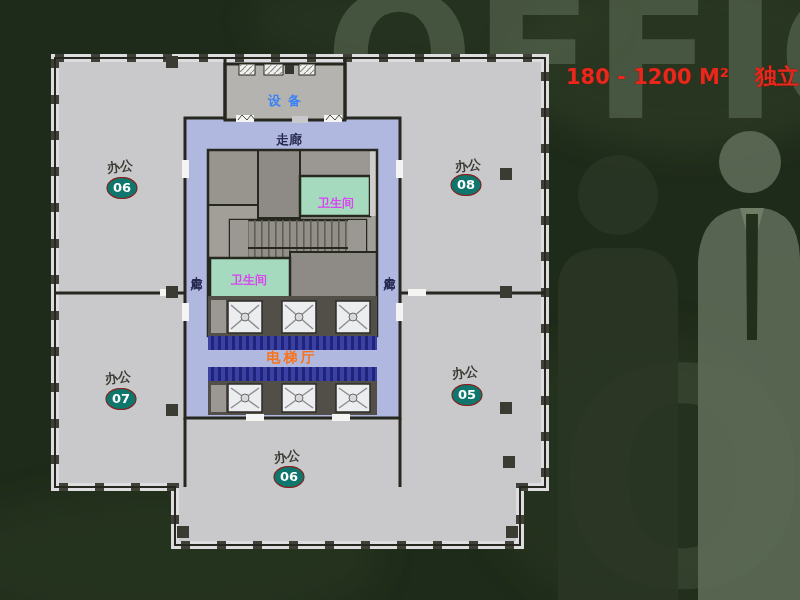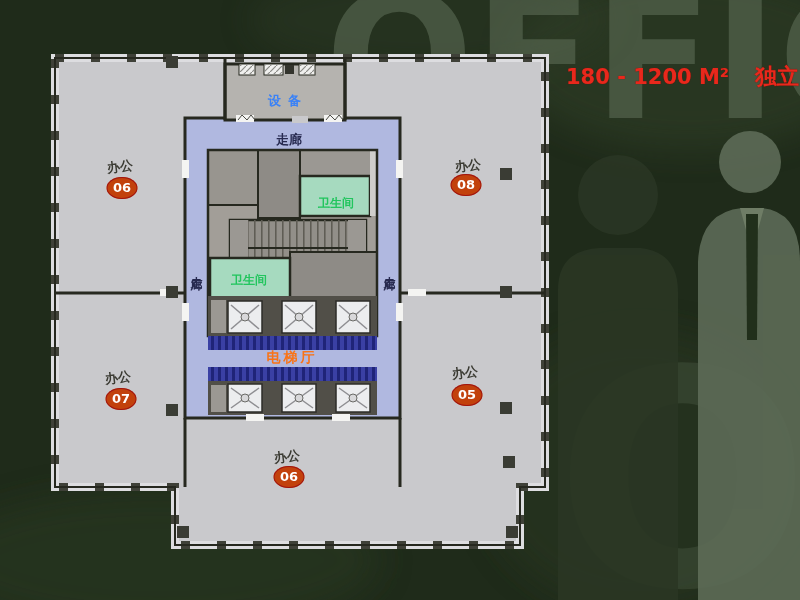--- a/index.html
+++ b/index.html
@@ -15,28 +15,28 @@
     font-family:"DejaVu Sans",sans-serif;
   }
   .room-lbl{font-size:13px;color:#3b82f6;}
   .corridor-lbl{font-size:13px;color:#272a50;}
   .vlbl{
     position:absolute;transform:translate(-50%,-50%);
     writing-mode:vertical-rl;text-orientation:upright;
     font-weight:bold;font-size:12px;color:#272a50;
     font-family:"DejaVu Sans",sans-serif;letter-spacing:2px;
   }
-  .toilet-lbl{font-size:12px;color:#22c55e;text-align:right;}
+  .toilet-lbl{font-size:12px;color:#d946ef;text-align:right;}
   .hall-lbl{font-size:14px;color:#f97316;letter-spacing:3px;}
   .equip-lbl{letter-spacing:7px;}
   .office-lbl{font-size:13px;color:#3b3b33;transform:translate(-50%,-50%) rotate(-7deg);}
   .badge{
     position:absolute;transform:translate(-50%,-50%);
     width:31px;height:22px;border-radius:50%;
-    background:#c2410c;box-shadow:0 0 0 1px #a01410 inset;
+    background:#0f766e;box-shadow:0 0 0 1px #a01410 inset;
     color:#ffffff;font-weight:bold;font-size:13px;line-height:22px;
     text-align:center;font-family:"DejaVu Sans",sans-serif;
   }
   .title{
     position:absolute;left:566px;top:62px;white-space:nowrap;
     color:#e8281c;font-weight:bold;font-size:21px;
     text-shadow:0 0 1px #7a1008;
   }
   .title .tagline{margin-left:26px;font-size:22px;}
   .caption{

